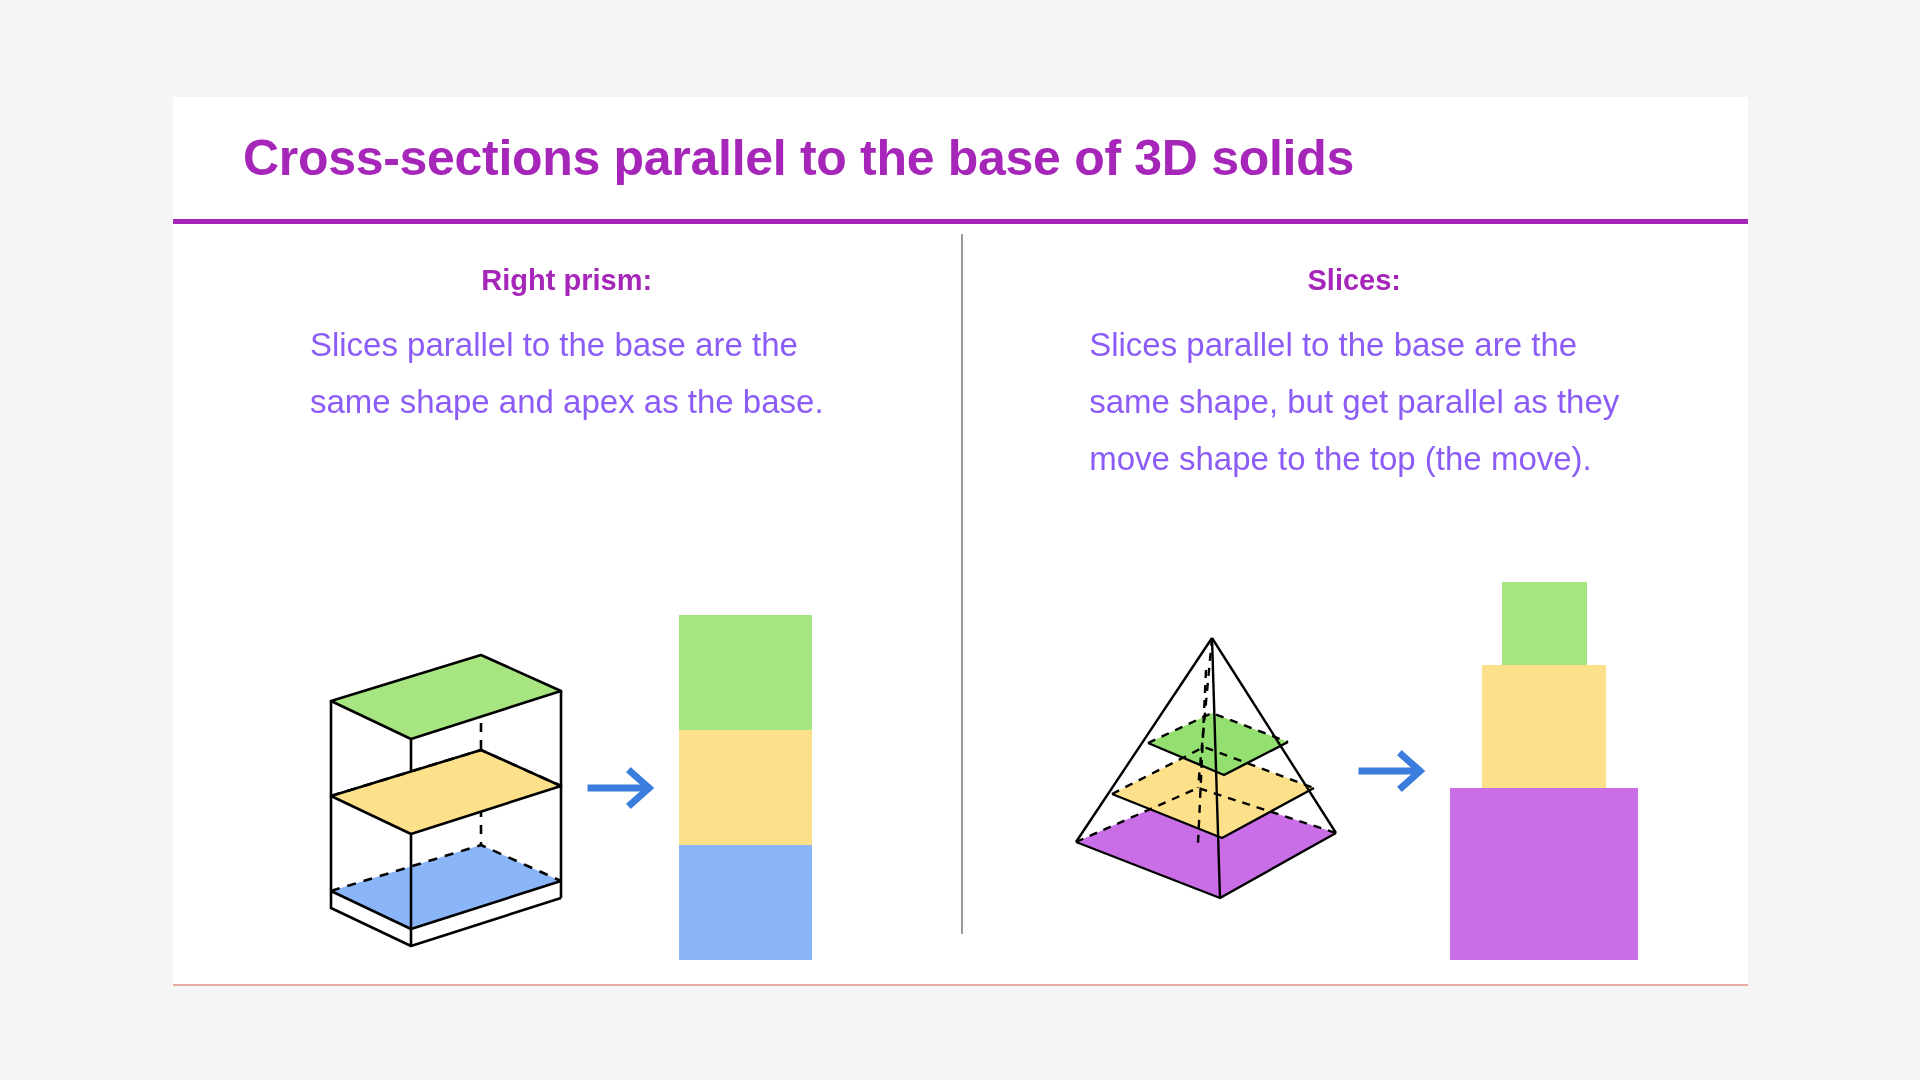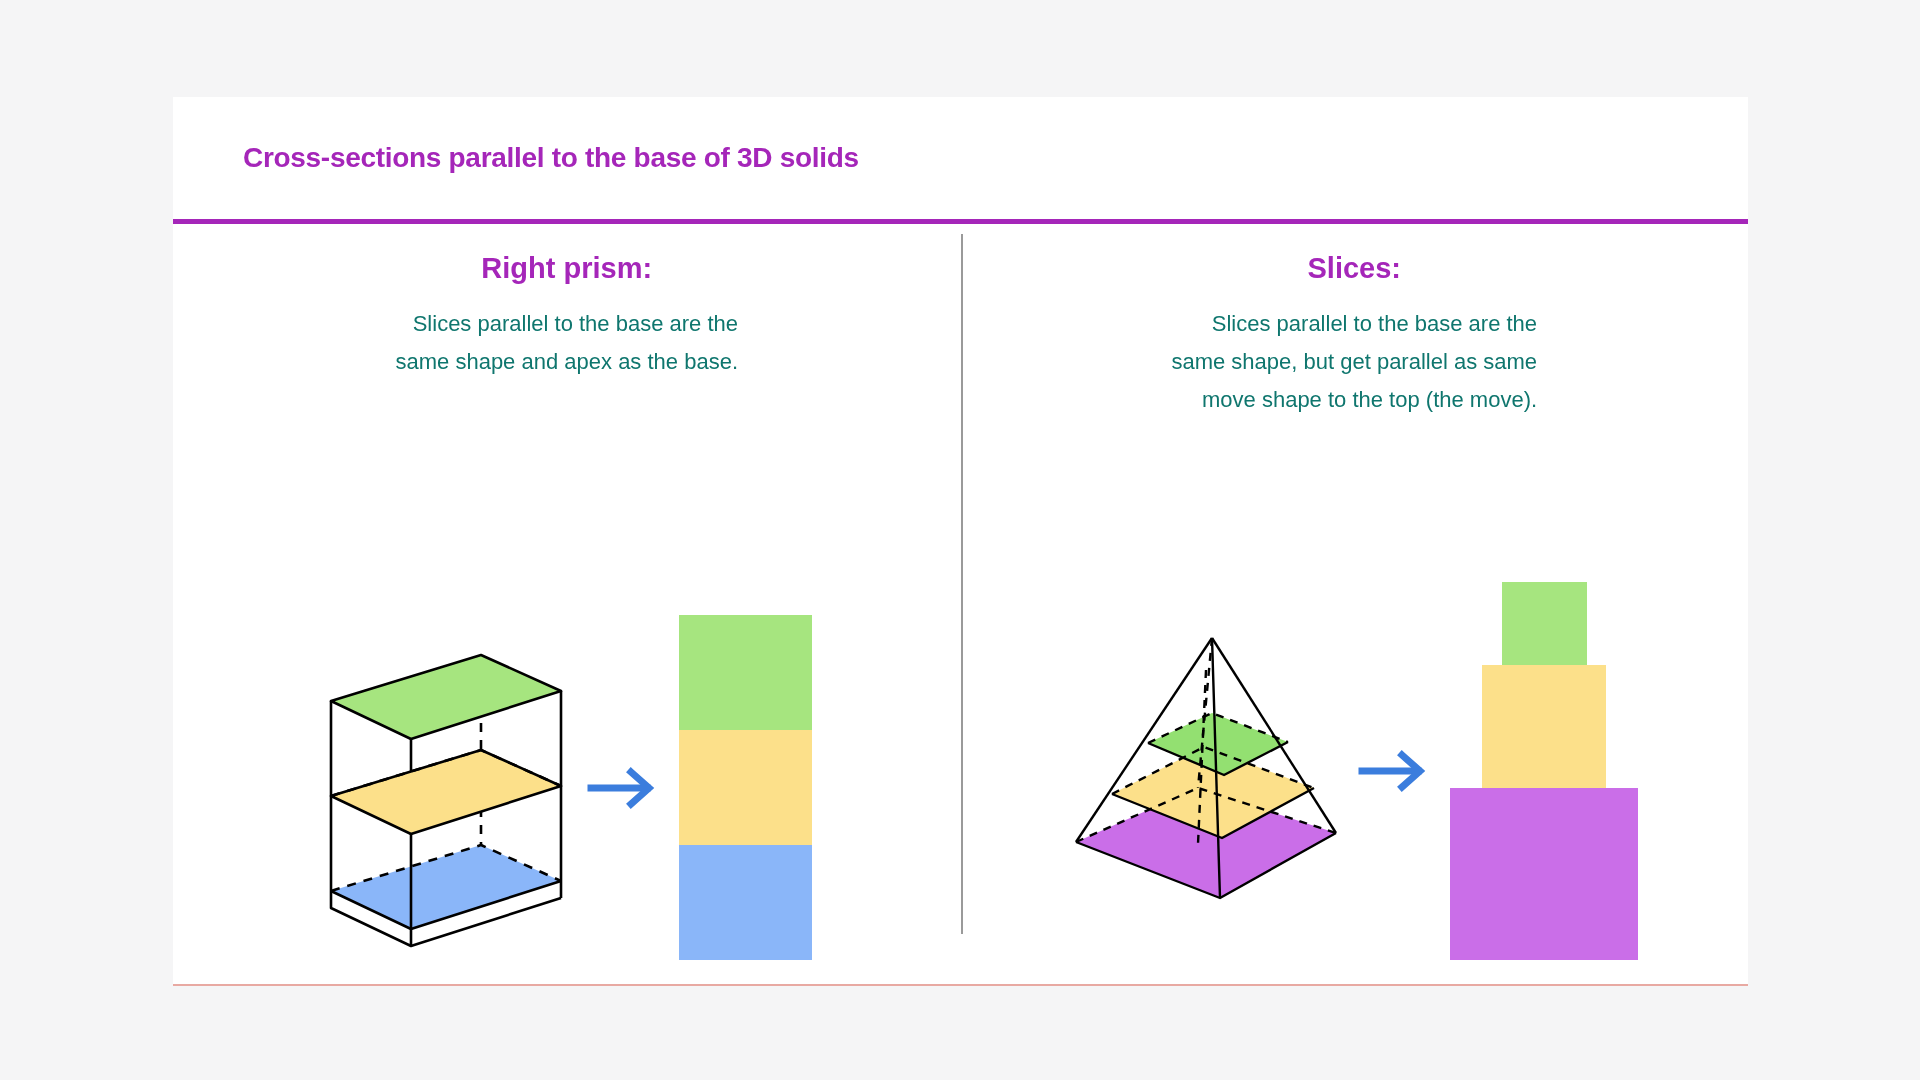--- a/index.html
+++ b/index.html
@@ -21,64 +21,64 @@
     border-bottom: 2px solid #e8a9a2;
   }
   
   .card-header {
     height: 122px;
     display: flex;
     align-items: center;
     padding-left: 70px;
   }
   .card-title {
-    font-size: 28px;
+    font-size: 50px;
     font-weight: 700;
     color: #a526b9;
     letter-spacing: -0.3px;
     white-space: nowrap;
   }
   .title-rule {
     height: 5px;
     background: #a526b9;
     margin: 0 0 0 0;
   }
   
   .columns {
     display: flex;
     height: 762px;
     position: relative;
   }
   .col {
     flex: 1 1 50%;
-    padding: 28px 24px 0 24px;
+    padding: 40px 24px 0 24px;
     display: flex;
     flex-direction: column;
     align-items: center;
   }
   .v-divider {
     position: absolute;
     left: 50%;
     top: 10px;
     width: 2px;
     height: 700px;
     background: #9a9a9a;
   }
   .col-heading {
     font-size: 29px;
     font-weight: 700;
     color: #a526b9;
     margin-bottom: 20px;
     text-align: center;
   }
   .col-body {
-    font-size: 22px;
+    font-size: 33px;
     line-height: 1.72;
-    color: #0f766e;
-    text-align: right;
+    color: #8b5cf6;
+    text-align: left;
     max-width: 640px;
     font-weight: 400;
   }
   .col-body b { font-weight: 400; }
   
   .figure-row {
     margin-top: auto;
     margin-bottom: 26px;
     display: flex;
     align-items: center;
@@ -172,21 +172,21 @@
           </div>
 
         </div>
       </div>
 
       <div class="col">
         <div class="col-heading">Slices:</div>
 
         <div class="col-body">
           <span>Slices parallel to the base are the</span><br>
-          <b>same shape</b><span>, but get </span><b>parallel</b><span> as same</span><br>
+          <b>same shape</b><span>, but get </span><b>parallel</b><span> as they</span><br>
           <span>move shape to the top (the </span><b>move</b><span>).</span>
         </div>
 
         <div class="figure-row">
 
           <div class="solid-wrap">
             <svg width="272" height="282" viewBox="0 0 272 282">
               <g fill="none" stroke="#000" stroke-width="2.4" stroke-linejoin="round">
 
                 <polygon points="6,212 150,268 266,203 128,158" fill="#ca6ee8" stroke="none"></polygon>

